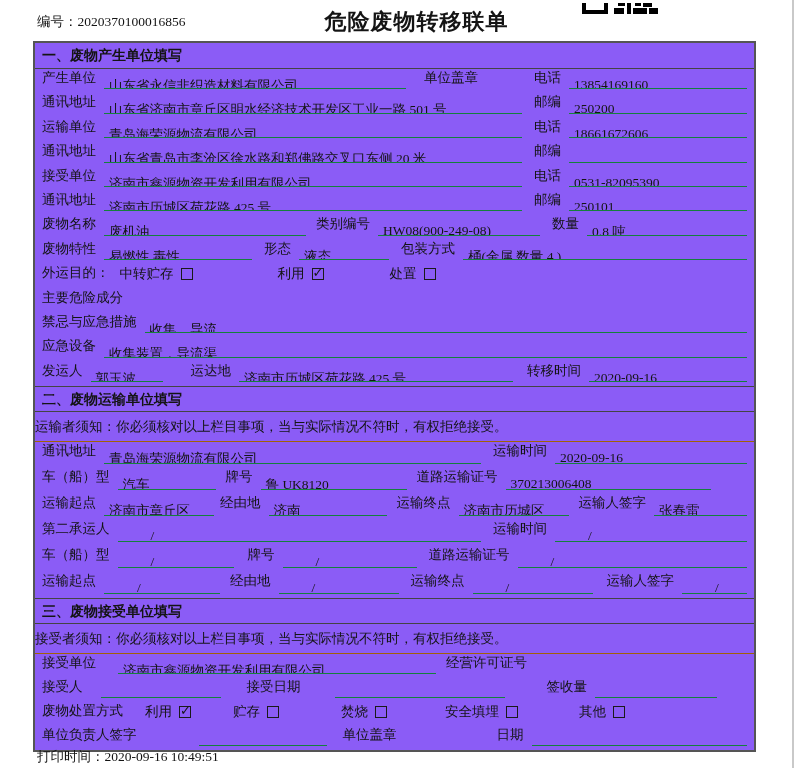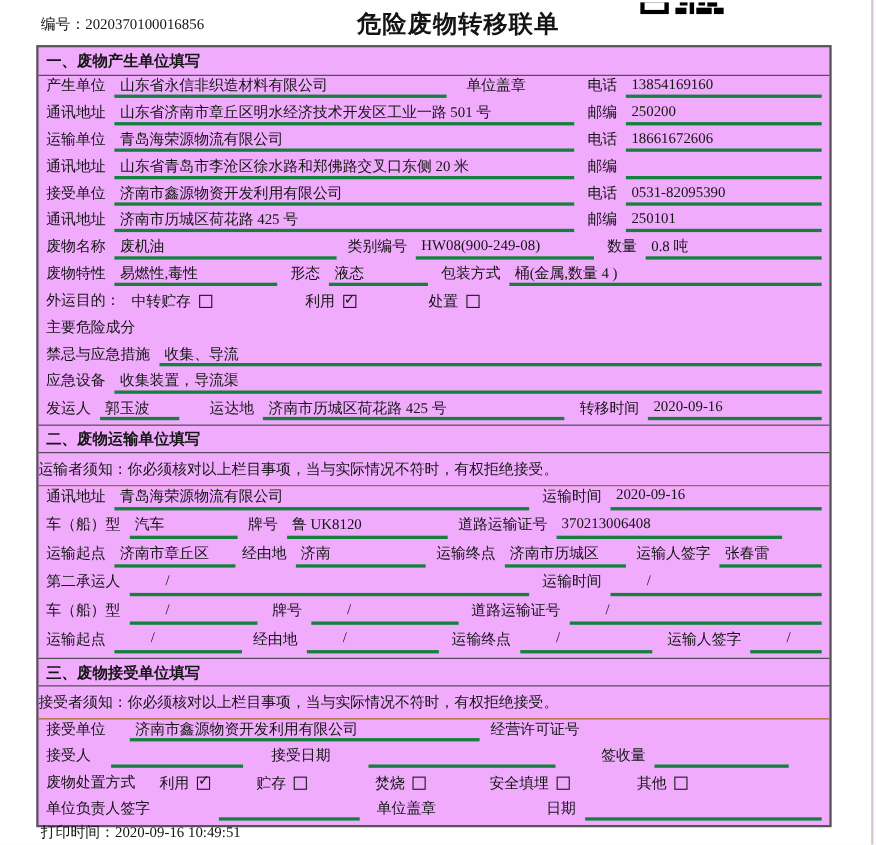--- a/index.html
+++ b/index.html
@@ -6,34 +6,34 @@
   html,body { width:796px; height:768px; background:#fff; overflow:hidden; position:relative;
     font-family:"Liberation Serif","DejaVu Serif",serif; color:#141414; }
   .page-edge { position:absolute; right:2px; top:0; bottom:0; width:2px; background:#c9c9c9; }
 
   .hdr { position:absolute; left:33px; top:0; width:723px; height:40px; }
   .serial { position:absolute; left:4px; top:13px; font-size:13.5px; white-space:nowrap; }
   .title { position:absolute; left:50%; top:7px; transform:translateX(-38%); font-size:22px;
     font-weight:bold; font-family:"Liberation Sans","DejaVu Sans",sans-serif; letter-spacing:1px; white-space:nowrap; }
   .qr { position:absolute; left:549px; top:0; }
 
-  .form { position:absolute; left:33px; top:41px; width:723px; border:2px solid #555; background:#f0abfc; }
+  .form { position:absolute; left:33px; top:41px; width:723px; border:2px solid #555; background:#8b5cf6; }
 
   .sec-h { height:26px; line-height:25px; padding-left:7px; font-weight:bold; font-size:14px;
     font-family:"Liberation Sans","DejaVu Sans",sans-serif; border-bottom:1px solid #444; }
   .sec-h.bt { border-top:1px solid #444; }
   .notice { height:30px; display:flex; align-items:center; font-size:13.5px;
     border-bottom:1px solid #a16207; }
 
   .row { display:flex; padding:0 7px 4px 7px; font-size:13.5px; }
   .sec1 .row { height:24.4px; }
   .sec2 .row { height:26px; }
   .sec3 .row { height:24px; }
   .lbl { white-space:nowrap; flex:none; }
-  .val { border-bottom:3px solid #15803d; padding:0 5px; margin-left:8px; white-space:nowrap;
+  .val { border-bottom:1px solid #15803d; padding:8px 5px; margin-left:8px; white-space:nowrap;
     overflow:hidden; flex:none; min-height:17px; }
   .fill { flex:1 1 auto; }
   .slash { text-indent:28px; }
   .ma { margin-left:auto; }
 
   .opt { display:flex; align-items:center; flex:none; }
   .cb { display:inline-block; width:12px; height:12px; border:1.4px solid #1a1a1a; margin-left:7px;
     position:relative; flex:none; }
   .cb.checked::after { content:"✓"; position:absolute; left:0px; top:-4px; font-size:13px;
     font-weight:bold; font-family:"DejaVu Sans",sans-serif; }

